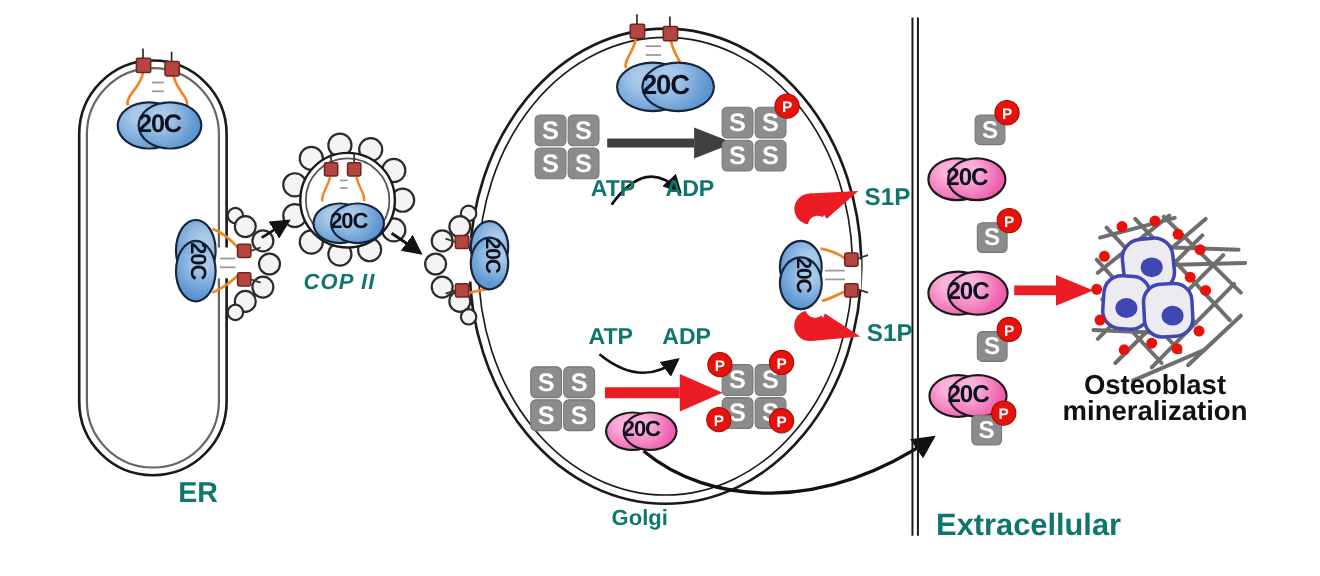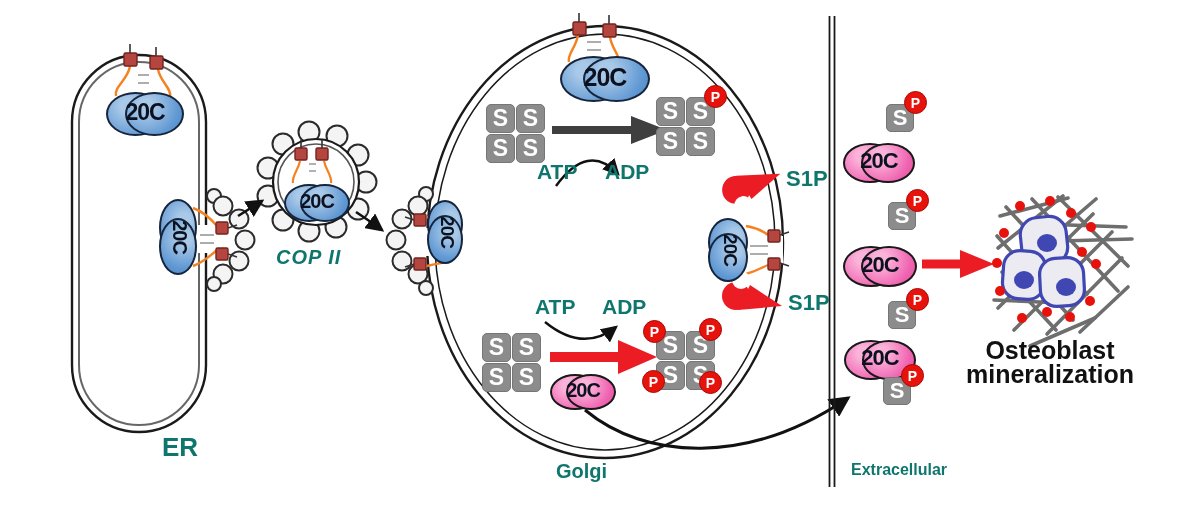--- a/index.html
+++ b/index.html
@@ -286,21 +286,21 @@
 <div class="sq small" style="left:888px;top:202px;">S</div>
 <div class="pb" style="left:906px;top:189px;">P</div>
 <div class="sq small" style="left:888px;top:301px;">S</div>
 <div class="pb" style="left:906px;top:288px;">P</div>
 <div class="sq small" style="left:883px;top:377px;">S</div>
 <div class="pb" style="left:901px;top:364px;">P</div>
 
 <div class="lbl" style="left:118px;top:432px;font-size:26px;margin-left:44px;">ER</div>
 <div class="lbl" style="left:276px;top:246px;font-size:20px;letter-spacing:1px;font-style:italic;">COP II</div>
 <div class="lbl" style="left:556px;top:460px;font-size:20px;">Golgi</div>
-<div class="lbl" style="left:851px;top:461px;font-size:16px;">Extracellular</div>
+<div class="lbl" style="left:851px;top:461px;font-size:28px;">Extracellular</div>
 <div class="lbl" style="left:786px;top:166px;font-size:22px;">S1P</div>
 <div class="lbl" style="left:788px;top:290px;font-size:22px;">S1P</div>
 <div class="lbl" style="left:537px;top:160px;font-size:21px;">ATP</div>
 <div class="lbl" style="left:605px;top:160px;font-size:21px;">ADP</div>
 <div class="lbl" style="left:535px;top:295px;font-size:21px;">ATP</div>
 <div class="lbl" style="left:602px;top:295px;font-size:21px;">ADP</div>
 <div class="lbl black" style="left:955px;top:336px;width:190px;text-align:center;font-size:25px;">Osteoblast</div>
 <div class="lbl black" style="left:955px;top:360px;width:190px;text-align:center;font-size:25px;">mineralization</div>
 
 </div>

